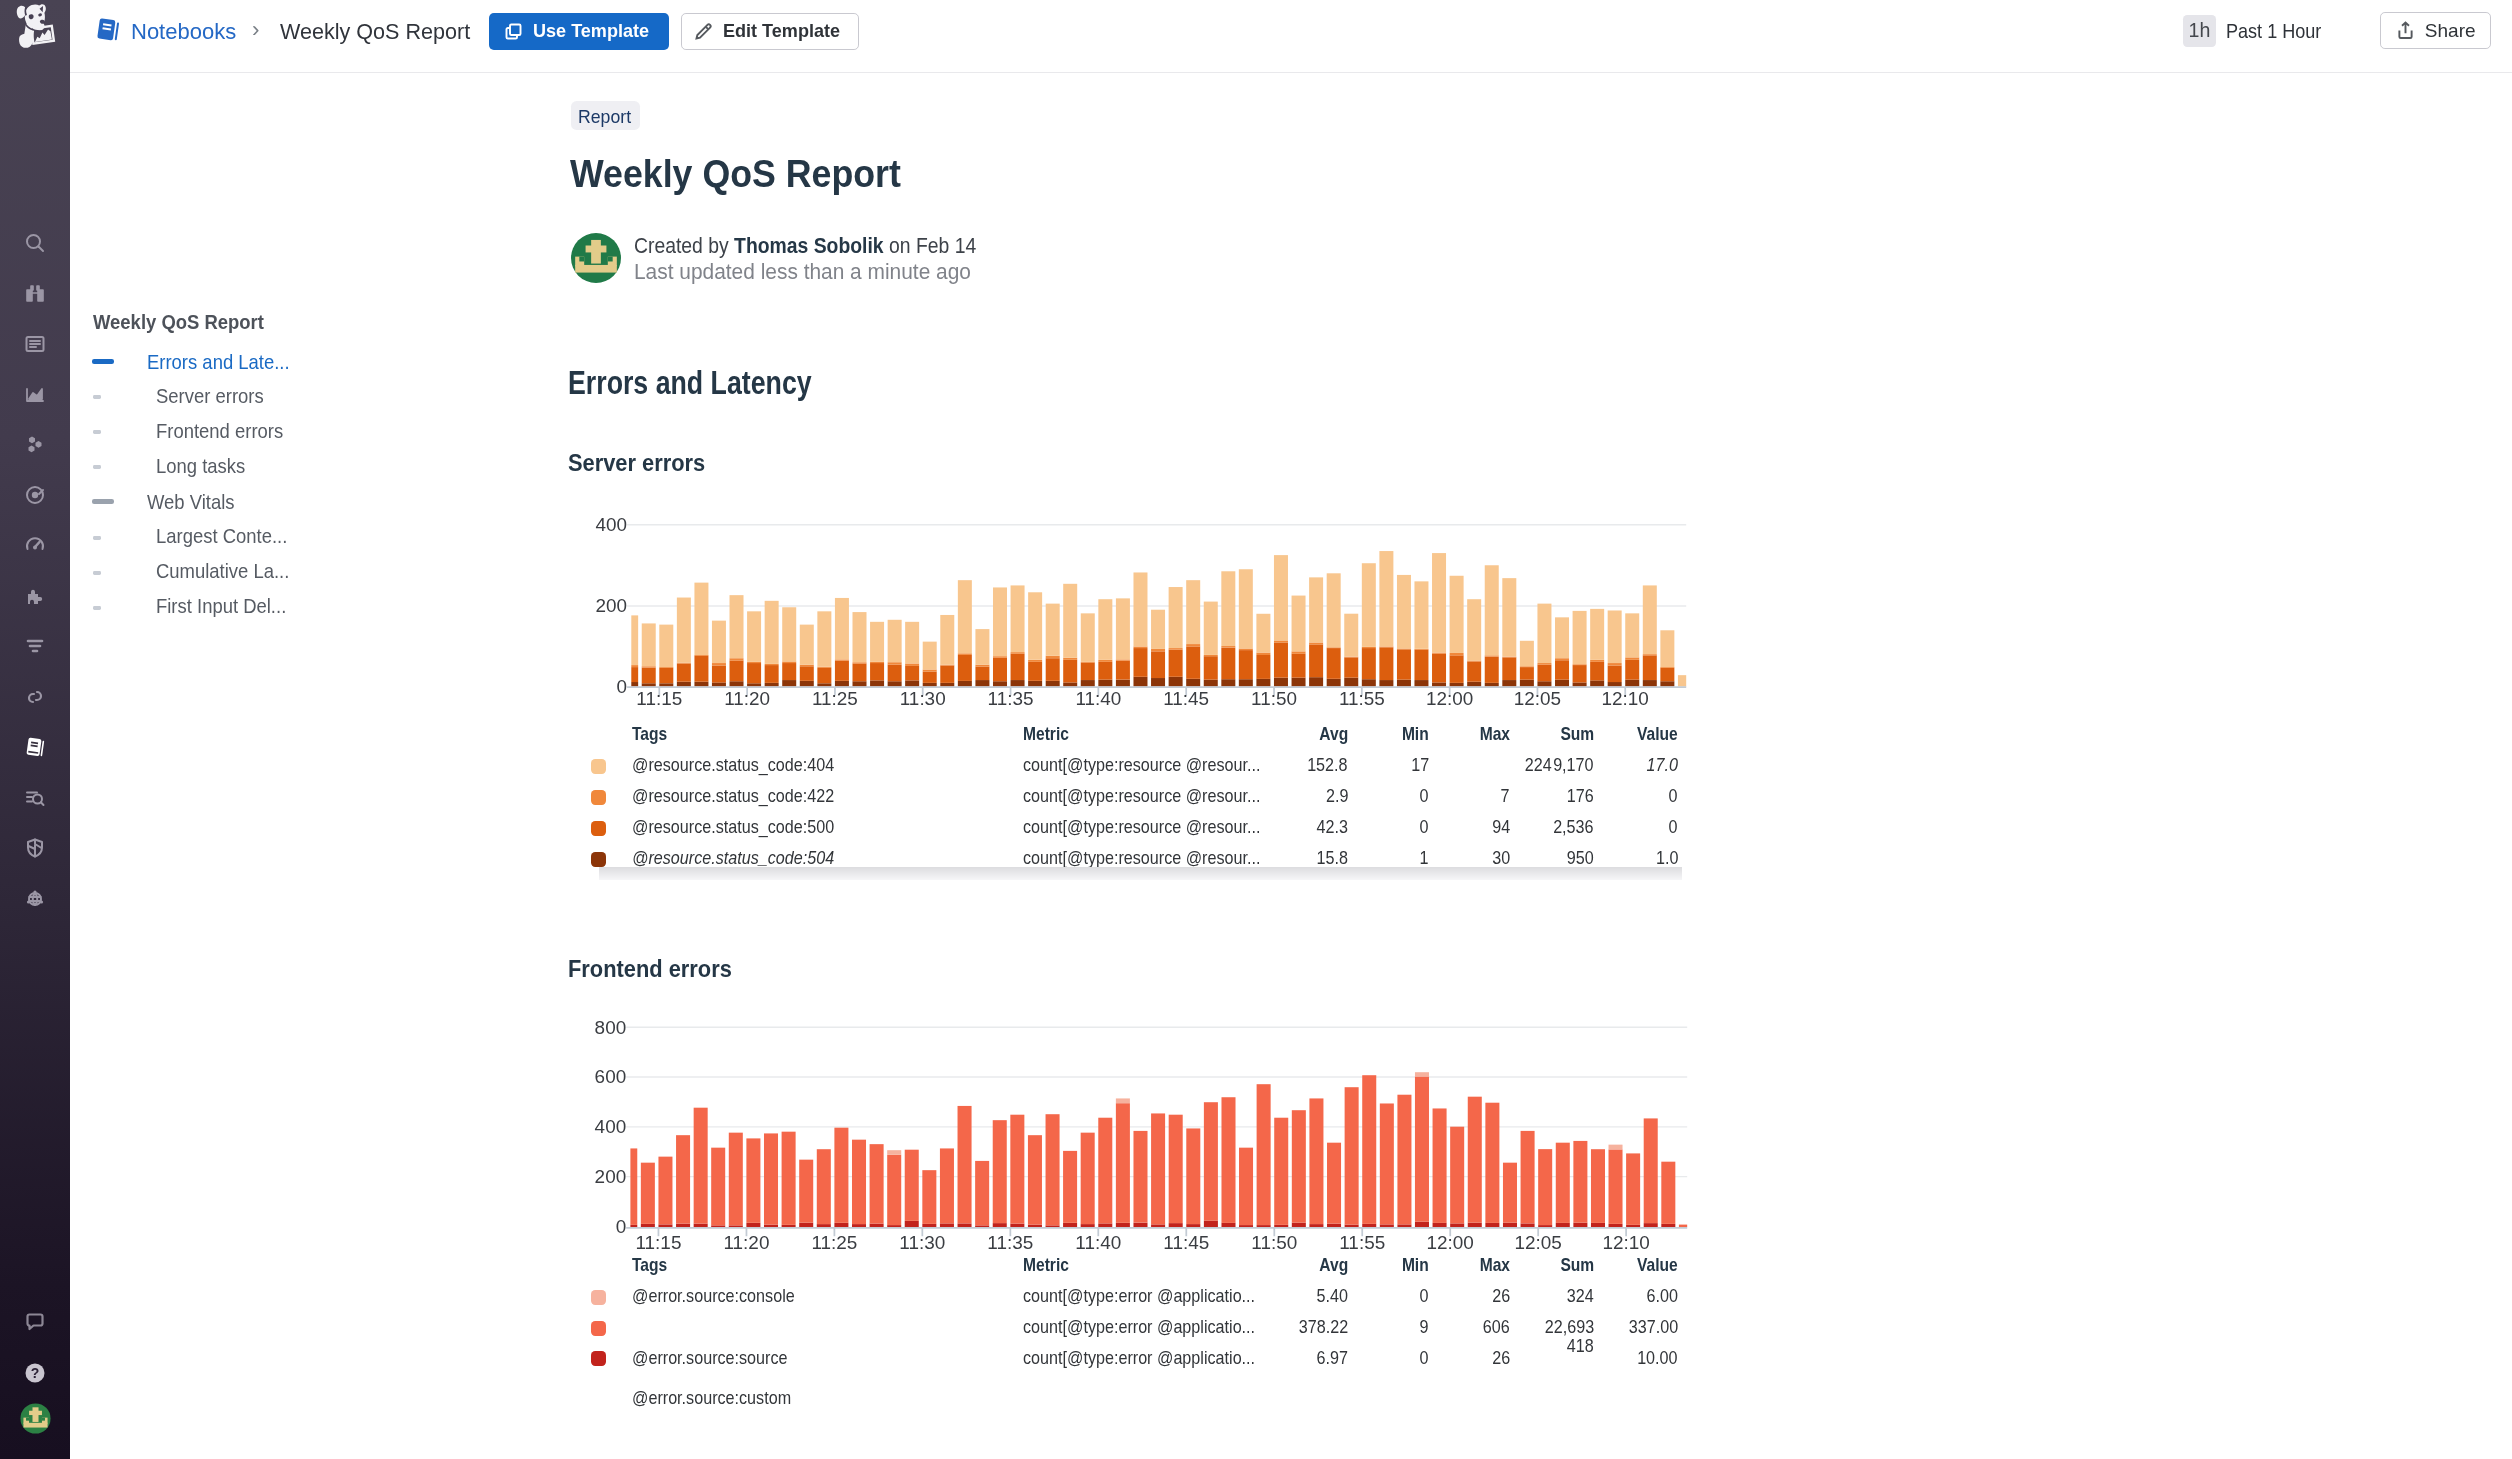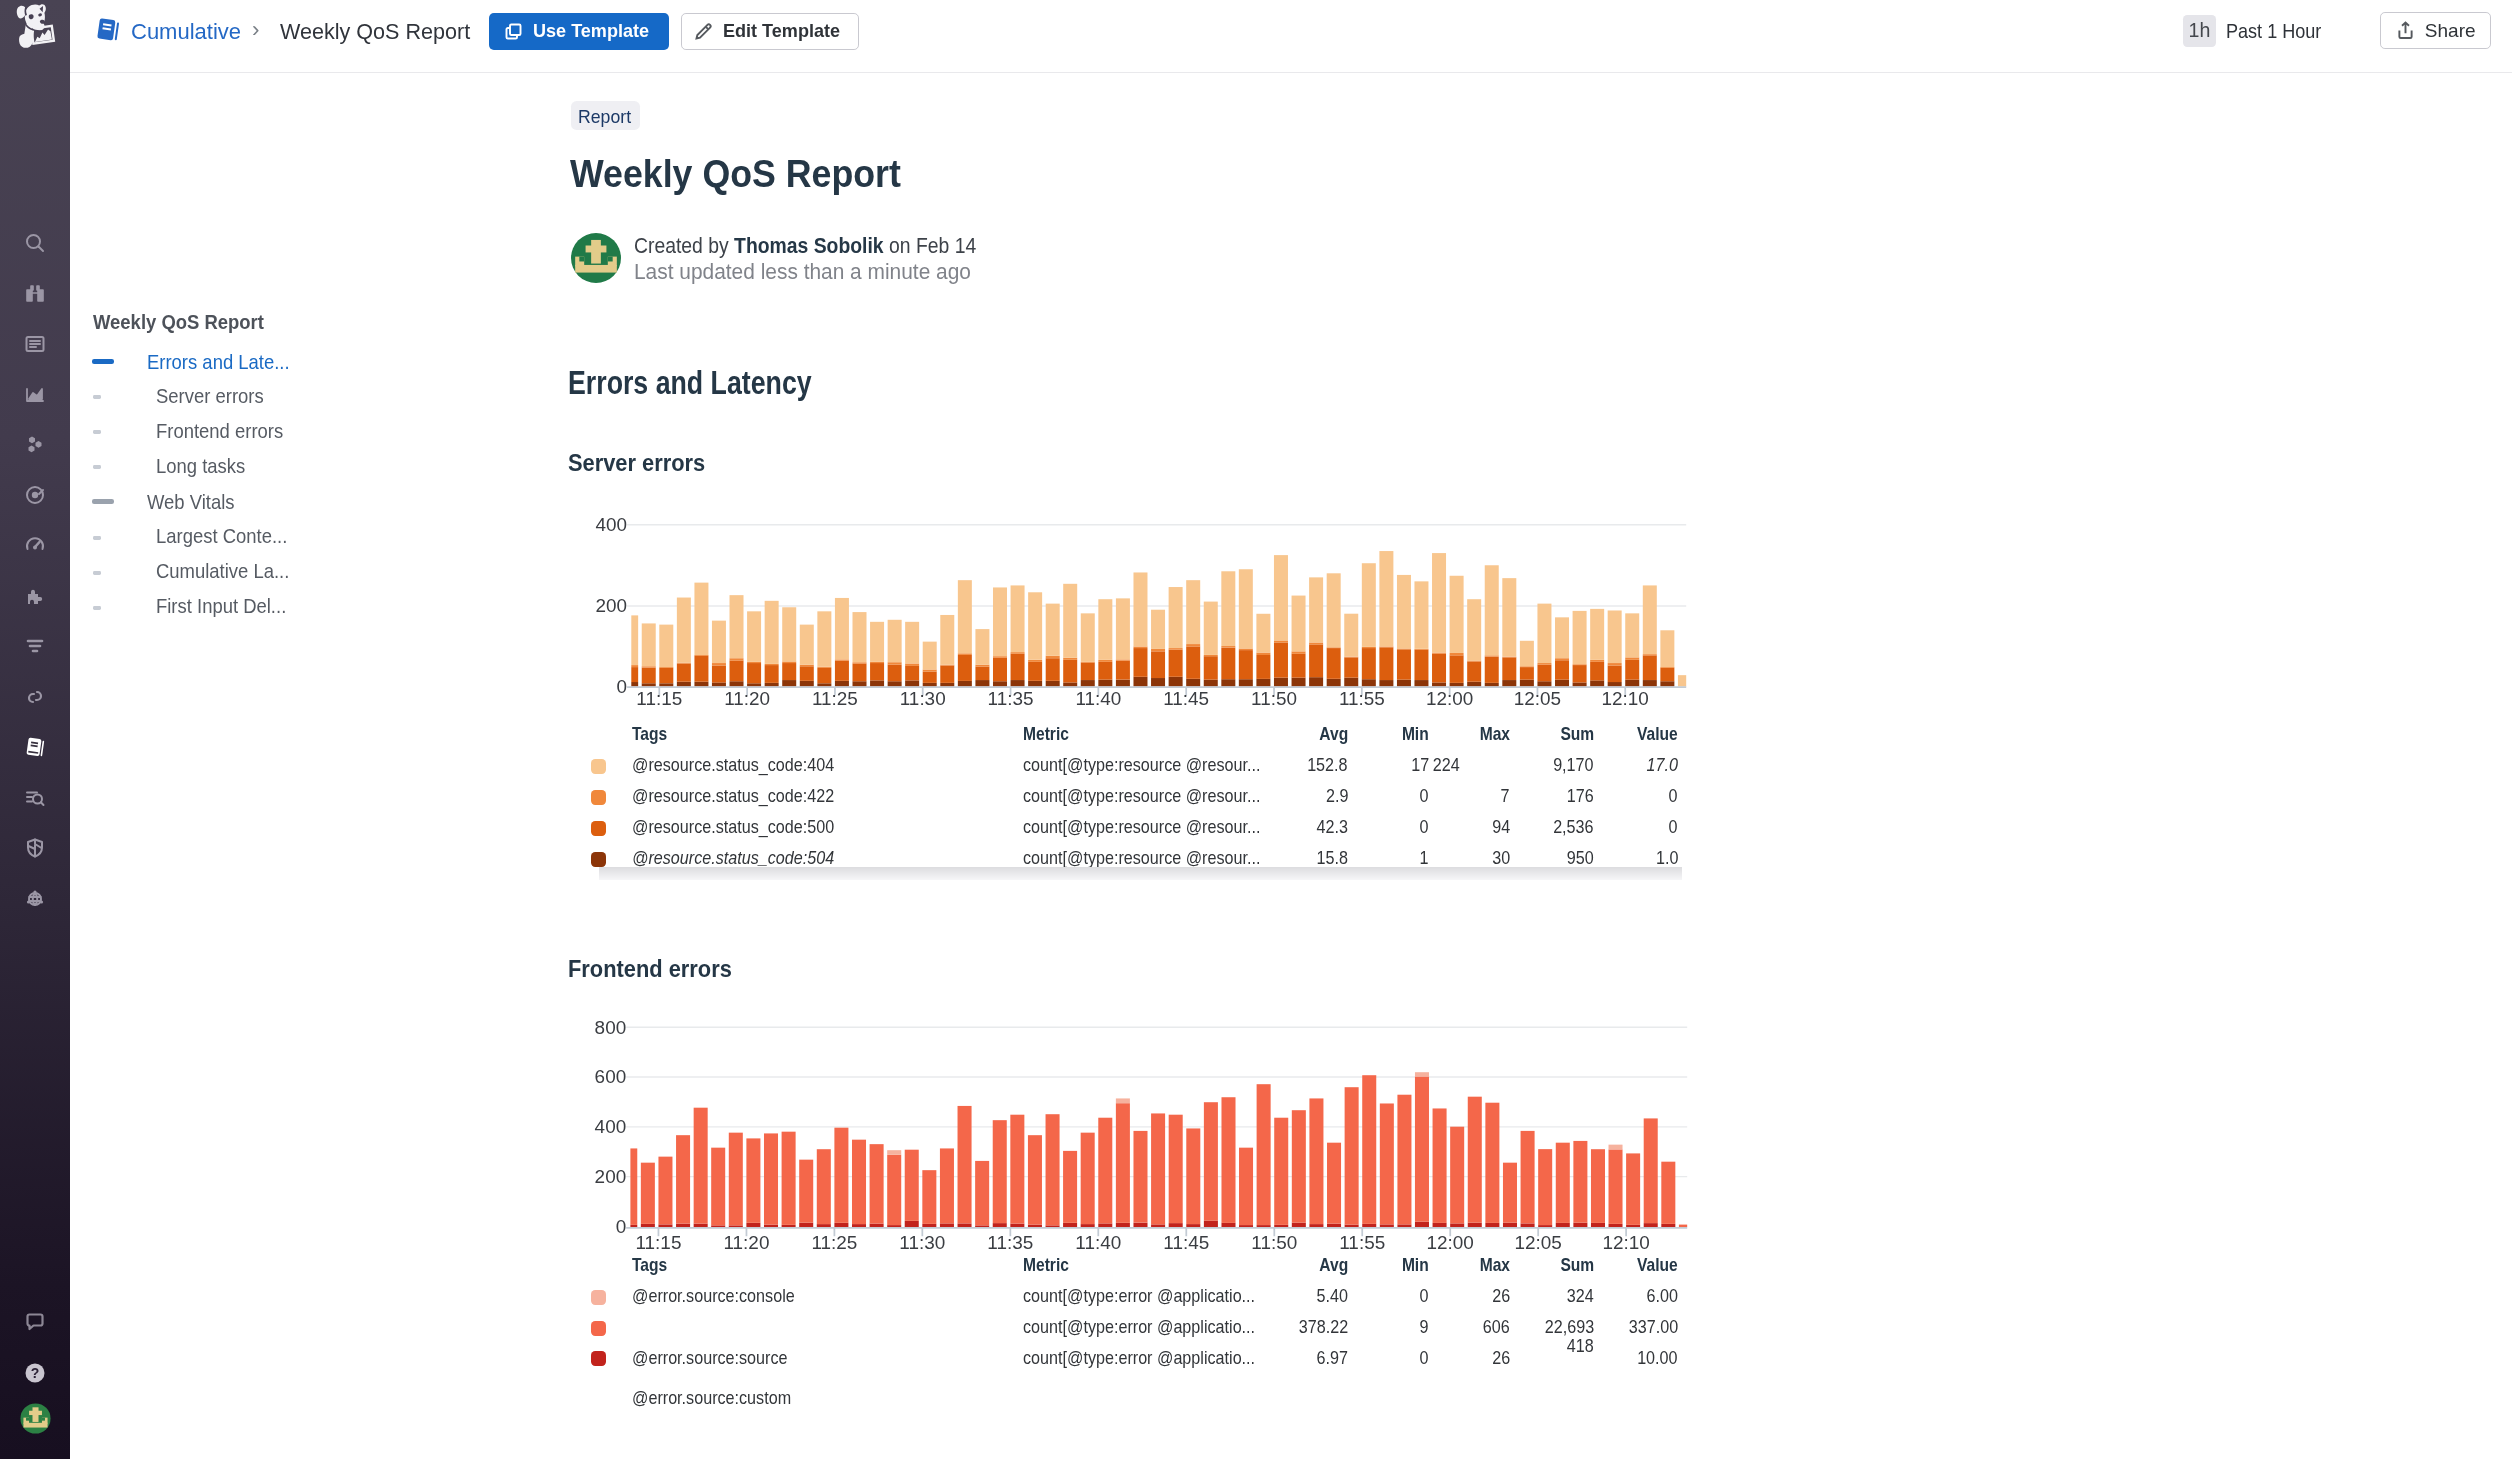--- a/index.html
+++ b/index.html
@@ -146,21 +146,21 @@
     </svg></div>
 <div class="abs topbar"></div>
 <svg class="abs" style="left:94px;top:15.4px" width="27" height="29" viewBox="0 0 24 24">
     <g transform="rotate(8 12 12)">
       <rect x="4" y="3" width="14" height="18" rx="2" fill="#2468c5"></rect>
       <path d="M20.5 5.5v14" stroke="#2468c5" stroke-width="1.8" stroke-linecap="round"></path>
       <line x1="7.5" y1="8" x2="15" y2="8" stroke="#fff" stroke-width="1.8"></line>
       <line x1="7.5" y1="11.5" x2="15" y2="11.5" stroke="#fff" stroke-width="1.8"></line>
     </g>
   </svg>
-<div class="abs" style="left:131px;top:19px;white-space:nowrap;"><span style="display:inline-block;font-size:22px;font-weight:500;color:#2468c5;transform:scaleX(1.0);transform-origin:0 50%;white-space:nowrap">Cumulative</span></div>
+<div class="abs" style="left:131px;top:19px;white-space:nowrap;"><span style="display:inline-block;font-size:22px;font-weight:500;color:#2468c5;transform:scaleX(1.0);transform-origin:0 50%;white-space:nowrap">Notebooks</span></div>
 <div class="abs" style="left:252px;top:17px;white-space:nowrap;"><span style="display:inline-block;font-size:22.4px;font-weight:400;color:#7a8087;transform:scaleX(1.0);transform-origin:0 50%;white-space:nowrap">›</span></div>
 <div class="abs" style="left:280px;top:19px;white-space:nowrap;"><span style="display:inline-block;font-size:22px;font-weight:400;color:#30343b;transform:scaleX(0.98);transform-origin:0 50%;white-space:nowrap">Weekly QoS Report</span></div>
 <div class="abs btn-blue" style="left:489px;top:12.6px;width:180px;height:37px">
 <svg width="21" height="21" viewBox="0 0 24 24" fill="none" stroke="#fff" stroke-width="2.2" style="margin-right:9px">
       <rect x="8" y="4" width="12" height="12" rx="1.5"></rect>
       <path d="M16 16v2.5a1.5 1.5 0 0 1-1.5 1.5h-9A1.5 1.5 0 0 1 4 18.5v-9A1.5 1.5 0 0 1 5.5 8H8"></path>
     </svg>
 <span style="display:inline-block;transform:scaleX(.95);transform-origin:0 50%">Use Template</span>
   </div>
 <div class="abs btn-white" style="left:681px;top:12.6px;width:178px;height:37px">
@@ -494,21 +494,21 @@
 <div class="abs" style="right:1164px;top:723px;white-space:nowrap;"><span style="display:inline-block;font-size:19px;font-weight:700;color:#253746;transform:scaleX(0.82);transform-origin:100% 50%;white-space:nowrap">Avg</span></div>
 <div class="abs" style="right:1083px;top:723px;white-space:nowrap;"><span style="display:inline-block;font-size:19px;font-weight:700;color:#253746;transform:scaleX(0.82);transform-origin:100% 50%;white-space:nowrap">Min</span></div>
 <div class="abs" style="right:1002px;top:723px;white-space:nowrap;"><span style="display:inline-block;font-size:19px;font-weight:700;color:#253746;transform:scaleX(0.82);transform-origin:100% 50%;white-space:nowrap">Max</span></div>
 <div class="abs" style="right:918px;top:723px;white-space:nowrap;"><span style="display:inline-block;font-size:19px;font-weight:700;color:#253746;transform:scaleX(0.82);transform-origin:100% 50%;white-space:nowrap">Sum</span></div>
 <div class="abs" style="right:834px;top:723px;white-space:nowrap;"><span style="display:inline-block;font-size:19px;font-weight:700;color:#253746;transform:scaleX(0.82);transform-origin:100% 50%;white-space:nowrap">Value</span></div>
 <div class="abs sw" style="left:591px;top:759px;background:#F8C68E"></div>
 <div class="abs" style="left:632px;top:754px;white-space:nowrap;"><span style="display:inline-block;font-size:19px;font-weight:400;color:#323539;transform:scaleX(0.85);transform-origin:0 50%;white-space:nowrap">@resource.status_code:404</span></div>
 <div class="abs" style="left:1023px;top:754px;white-space:nowrap;"><span style="display:inline-block;font-size:19px;font-weight:400;color:#323539;transform:scaleX(0.85);transform-origin:0 50%;white-space:nowrap">count[@type:resource @resour...</span></div>
 <div class="abs" style="right:1164px;top:754px;white-space:nowrap;"><span style="display:inline-block;font-size:19px;font-weight:400;color:#323539;transform:scaleX(0.85);transform-origin:100% 50%;white-space:nowrap">152.8</span></div>
 <div class="abs" style="right:1083px;top:754px;white-space:nowrap;"><span style="display:inline-block;font-size:19px;font-weight:400;color:#323539;transform:scaleX(0.85);transform-origin:100% 50%;white-space:nowrap">17</span></div>
-<div class="abs" style="right:1052px;top:754px;white-space:nowrap;"><span style="display:inline-block;font-size:19px;font-weight:400;color:#323539;transform:scaleX(0.85);transform-origin:100% 50%;white-space:nowrap">224</span></div>
+<div class="abs" style="right:960px;top:754px;white-space:nowrap;"><span style="display:inline-block;font-size:19px;font-weight:400;color:#323539;transform:scaleX(0.85);transform-origin:100% 50%;white-space:nowrap">224</span></div>
 <div class="abs" style="right:918px;top:754px;white-space:nowrap;"><span style="display:inline-block;font-size:19px;font-weight:400;color:#323539;transform:scaleX(0.85);transform-origin:100% 50%;white-space:nowrap">9,170</span></div>
 <div class="abs" style="right:834px;top:754px;white-space:nowrap;font-style:italic;"><span style="display:inline-block;font-size:19px;font-weight:400;color:#323539;transform:scaleX(0.85);transform-origin:100% 50%;white-space:nowrap">17.0</span></div>
 <div class="abs sw" style="left:591px;top:790px;background:#F0883B"></div>
 <div class="abs" style="left:632px;top:785px;white-space:nowrap;"><span style="display:inline-block;font-size:19px;font-weight:400;color:#323539;transform:scaleX(0.85);transform-origin:0 50%;white-space:nowrap">@resource.status_code:422</span></div>
 <div class="abs" style="left:1023px;top:785px;white-space:nowrap;"><span style="display:inline-block;font-size:19px;font-weight:400;color:#323539;transform:scaleX(0.85);transform-origin:0 50%;white-space:nowrap">count[@type:resource @resour...</span></div>
 <div class="abs" style="right:1164px;top:785px;white-space:nowrap;"><span style="display:inline-block;font-size:19px;font-weight:400;color:#323539;transform:scaleX(0.85);transform-origin:100% 50%;white-space:nowrap">2.9</span></div>
 <div class="abs" style="right:1083px;top:785px;white-space:nowrap;"><span style="display:inline-block;font-size:19px;font-weight:400;color:#323539;transform:scaleX(0.85);transform-origin:100% 50%;white-space:nowrap">0</span></div>
 <div class="abs" style="right:1002px;top:785px;white-space:nowrap;"><span style="display:inline-block;font-size:19px;font-weight:400;color:#323539;transform:scaleX(0.85);transform-origin:100% 50%;white-space:nowrap">7</span></div>
 <div class="abs" style="right:918px;top:785px;white-space:nowrap;"><span style="display:inline-block;font-size:19px;font-weight:400;color:#323539;transform:scaleX(0.85);transform-origin:100% 50%;white-space:nowrap">176</span></div>
 <div class="abs" style="right:834px;top:785px;white-space:nowrap;"><span style="display:inline-block;font-size:19px;font-weight:400;color:#323539;transform:scaleX(0.85);transform-origin:100% 50%;white-space:nowrap">0</span></div>

